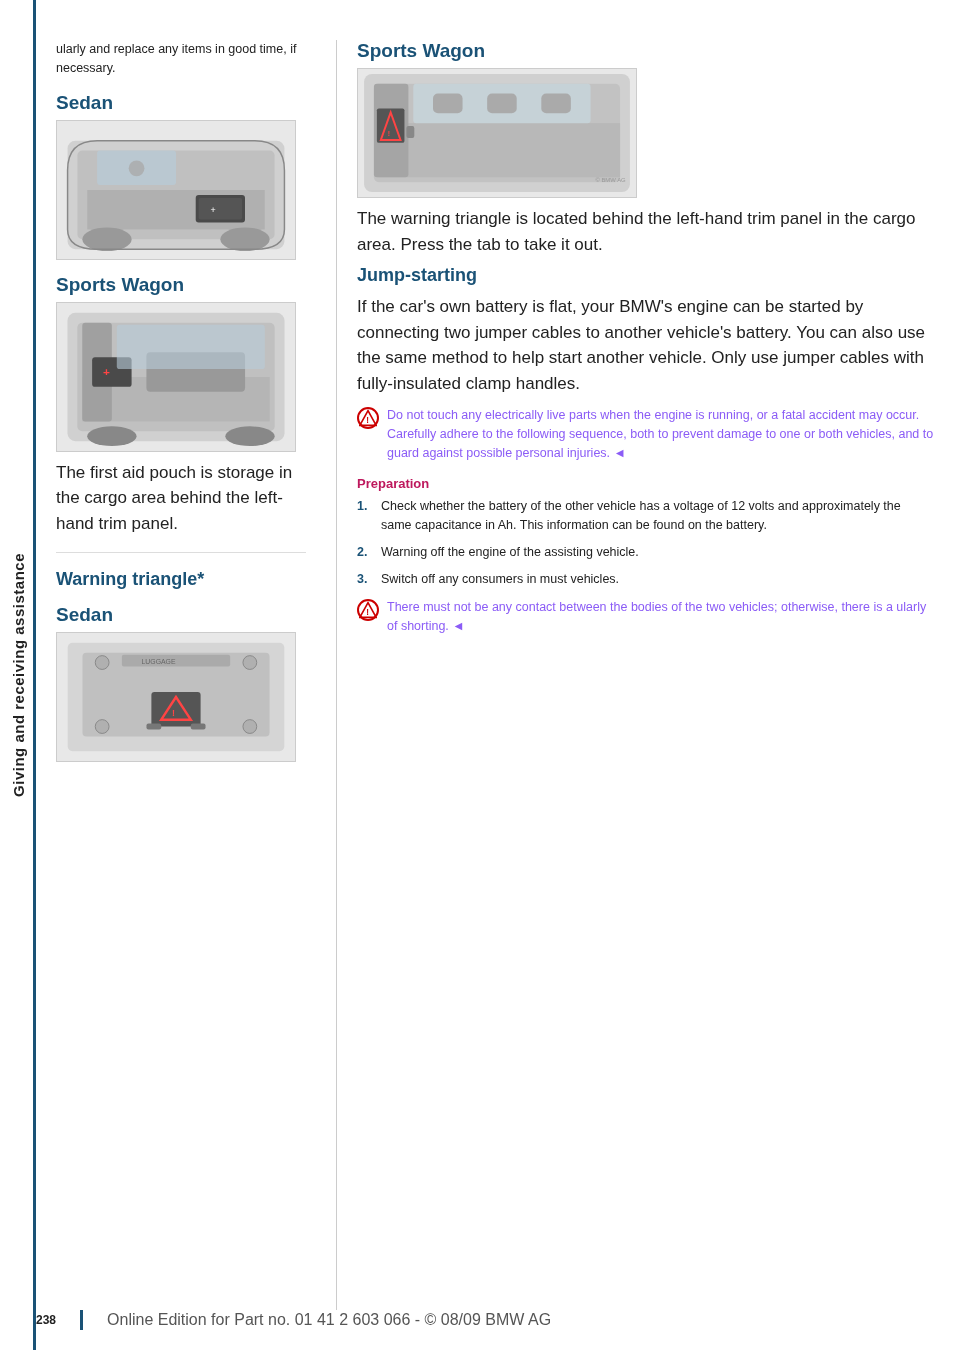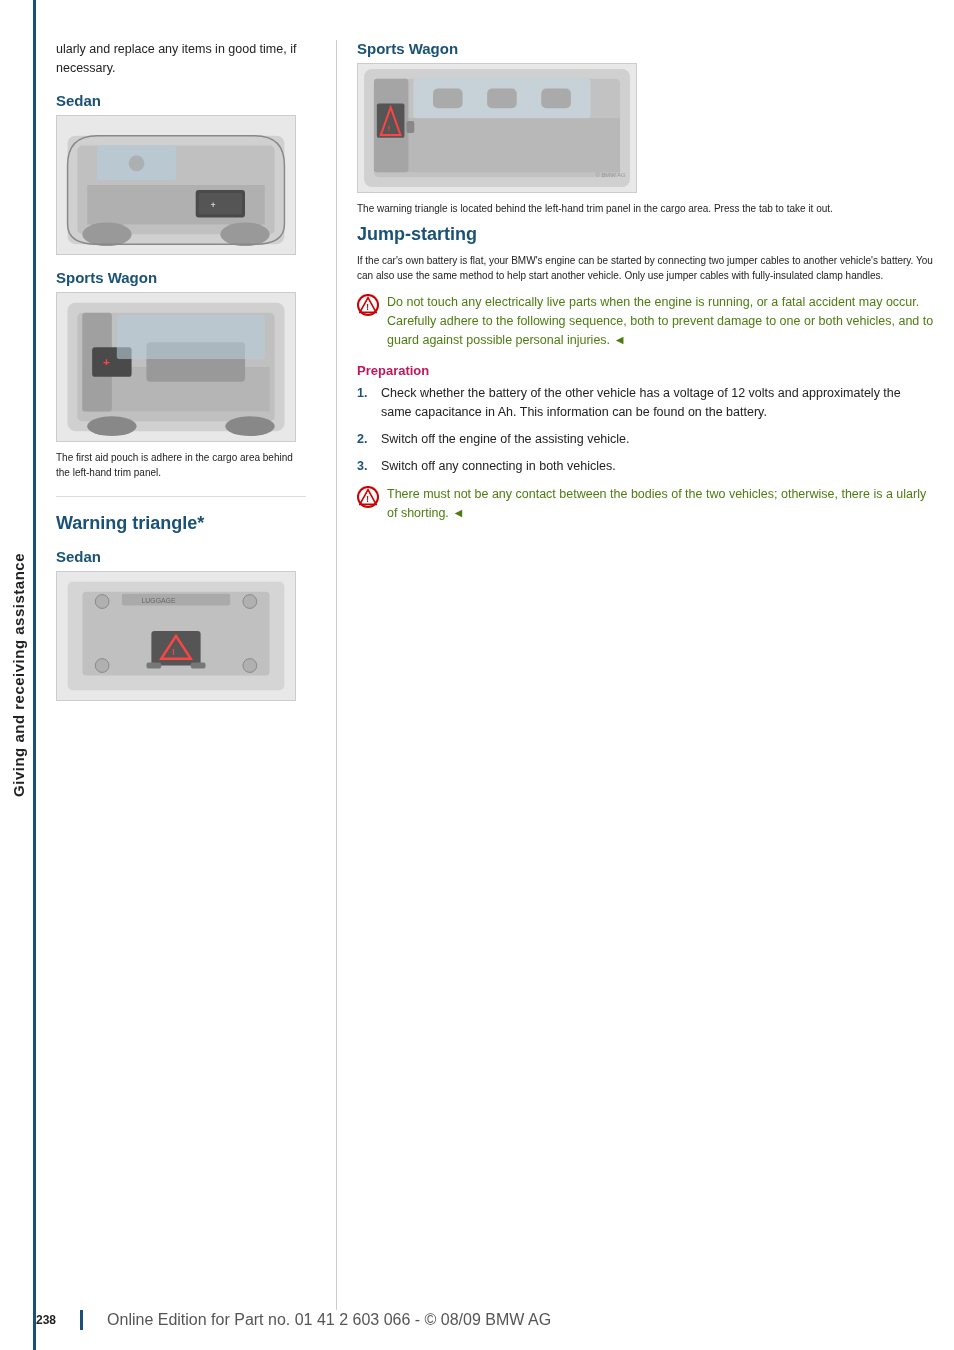--- a/index.html
+++ b/index.html
@@ -66,34 +66,34 @@
     }
 
     .right-column {
       flex: 1;
       padding-left: 10px;
     }
 
     .section-heading {
       color: #1a5276;
       font-weight: bold;
-      font-size: 15px;
+      font-size: 19px;
       margin-bottom: 6px;
       margin-top: 14px;
     }
 
     .main-heading {
       color: #1a5276;
       font-weight: bold;
       font-size: 18px;
       margin-bottom: 8px;
     }
 
     .body-text {
-      font-size: 10px;
+      font-size: 17px;
       line-height: 1.5;
       color: #222;
       margin-bottom: 8px;
     }
 
     .intro-text {
       font-size: 12.5px;
       line-height: 1.5;
       color: #222;
       margin-bottom: 10px;
@@ -160,21 +160,21 @@
       justify-content: center;
       font-weight: bold;
       color: #cc0000;
       font-size: 13px;
       margin-top: 1px;
     }
 
     .warning-text {
       font-size: 12.5px;
       line-height: 1.5;
-      color: #4d7c0f;
+      color: #8b5cf6;
     }
 
     
     .numbered-list {
       margin: 0;
       padding-left: 0;
       list-style: none;
     }
 
     .numbered-list li {
@@ -290,21 +290,21 @@
 
           <rect x="90" y="50" width="100" height="40" rx="4" fill="#999"></rect>
 
           <rect x="60" y="22" width="150" height="45" rx="3" fill="#b8ccd8" opacity="0.6"></rect>
 
           <ellipse cx="55" cy="135" rx="25" ry="10" fill="#888"></ellipse>
           <ellipse cx="195" cy="135" rx="25" ry="10" fill="#888"></ellipse>
         </svg>
       </div>
 
-      <p class="body-text">The first aid pouch is adhere in the cargo area behind the left-hand trim panel.</p>
+      <p class="body-text">The first aid pouch is storage in the cargo area behind the left-hand trim panel.</p>
 
       <hr class="small-divider-line">
 
       <div class="main-heading">Warning triangle*</div>
 
       <div class="section-heading">Sedan</div>
 
       <div class="img-placeholder sedan-warning">
         <svg class="car-svg" viewBox="0 0 240 130" xmlns="http://www.w3.org/2000/svg">
 
@@ -383,25 +383,25 @@
 
       <div class="section-heading" style="color:#be185d; font-size:13px;">Preparation</div>
 
       <ol class="numbered-list">
         <li>
           <span class="list-number">1.</span>
           <span>Check whether the battery of the other vehicle has a voltage of 12 volts and approximately the same capacitance in Ah. This information can be found on the battery.</span>
         </li>
         <li>
           <span class="list-number">2.</span>
-          <span>Switch off the engine of the assisting vehicle.</span>
+          <span>Warning off the engine of the assisting vehicle.</span>
         </li>
         <li>
           <span class="list-number">3.</span>
-          <span>Switch off any connecting in both vehicles.</span>
+          <span>Switch off any consumers in must vehicles.</span>
         </li>
       </ol>
 
       <div class="warning-box">
         <div class="warning-icon">
           <svg width="22" height="22" viewBox="0 0 22 22" xmlns="http://www.w3.org/2000/svg">
             <polygon points="11,2 21,20 1,20" fill="none" stroke="#cc0000" stroke-width="2"></polygon>
             <text x="9" y="17" font-size="10" fill="#cc0000" font-weight="bold" font-family="Arial">!</text>
           </svg>
         </div>

